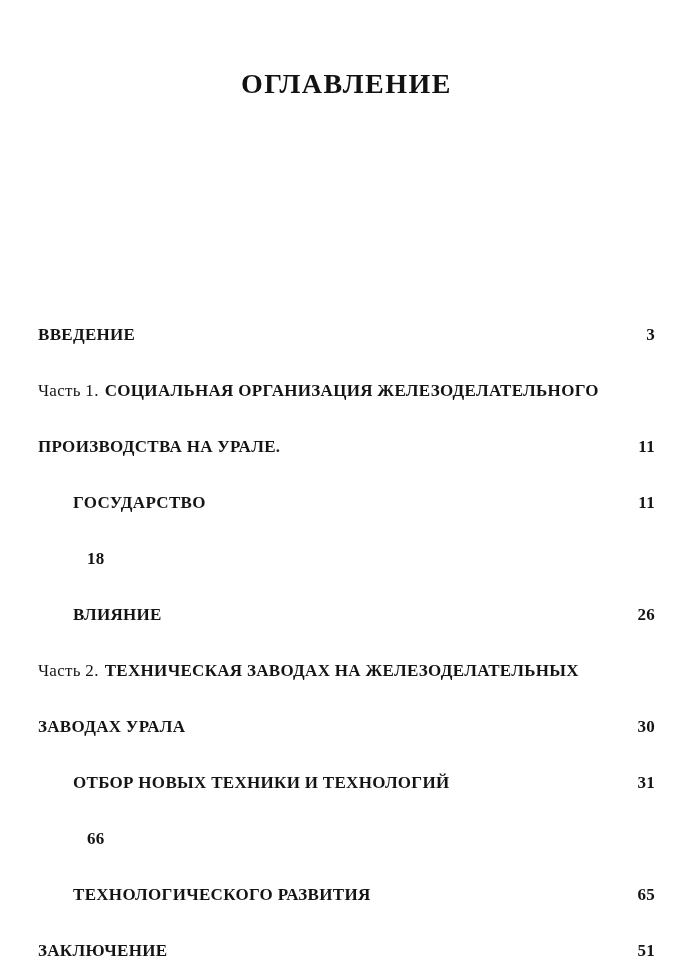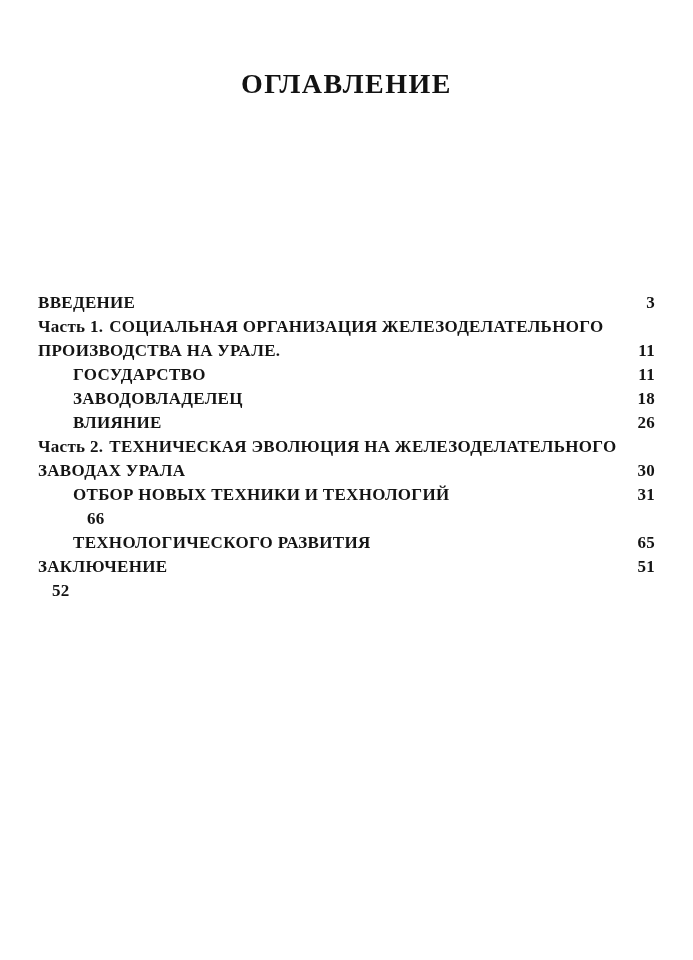--- a/index.html
+++ b/index.html
@@ -41,29 +41,30 @@
   .toc-row {
     display: flex;
     justify-content: space-between;
     align-items: center;
     height: 24px;
     line-height: 24px;
     font-size: 17px;
     font-weight: bold;
     letter-spacing: 0.3px;
     white-space: nowrap;
+    margin-top: 32px;
   }
   .toc-row.indent-1 {
     padding-left: 35px;
   }
   .toc-label {
     overflow: hidden;
   }
   .toc-prefix {
-    font-weight: bold;
+    font-weight: normal;
     margin-right: 6px;
   }
   .toc-prefix:empty {
     display: none;
   }
   .toc-page {
     font-weight: bold;
     margin-left: 14px;
     text-align: right;
   }
@@ -94,34 +95,31 @@
     </span>
     <span class="toc-page">11</span>
   </div>
       <div class="toc-row indent-1">
     <span class="toc-label">
       <span class="toc-title">ГОСУДАРСТВО</span>
     </span>
     <span class="toc-page">11</span>
   </div>
       <div class="toc-row indent-1">
-    <span class="toc-label">
-      <span class="toc-title">ЗАВОДОВЛАДЕЛЕЦ</span>
-    </span>
     <span class="toc-page">18</span>
   </div>
       <div class="toc-row indent-1">
     <span class="toc-label">
       <span class="toc-title">ВЛИЯНИЕ</span>
     </span>
     <span class="toc-page">26</span>
   </div>
       <div class="toc-row">
     <span class="toc-label">
-      <span class="toc-prefix">Часть 2.</span><span class="toc-title">ТЕХНИЧЕСКАЯ ЭВОЛЮЦИЯ НА ЖЕЛЕЗОДЕЛАТЕЛЬНОГО</span>
+      <span class="toc-prefix">Часть 2.</span><span class="toc-title">ТЕХНИЧЕСКАЯ ЗАВОДАХ НА ЖЕЛЕЗОДЕЛАТЕЛЬНЫХ</span>
     </span>
     <span class="toc-page"></span>
   </div>
       <div class="toc-row">
     <span class="toc-label">
       <span class="toc-title">ЗАВОДАХ УРАЛА</span>
     </span>
     <span class="toc-page">30</span>
   </div>
       <div class="toc-row indent-1">

